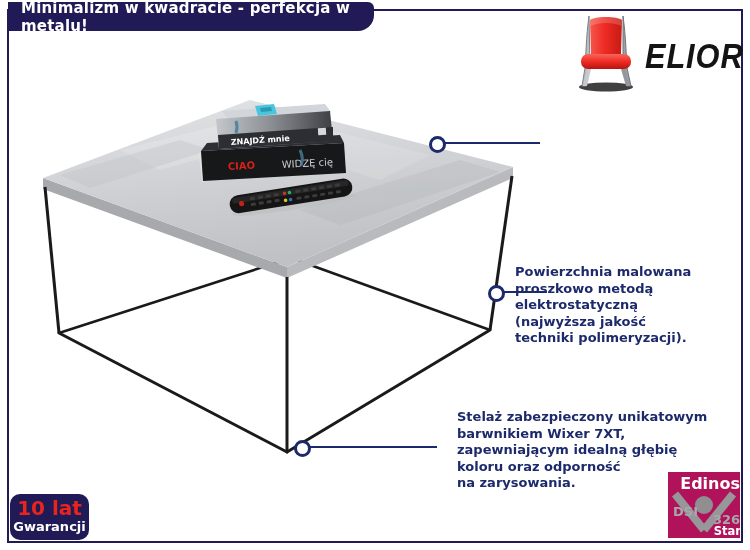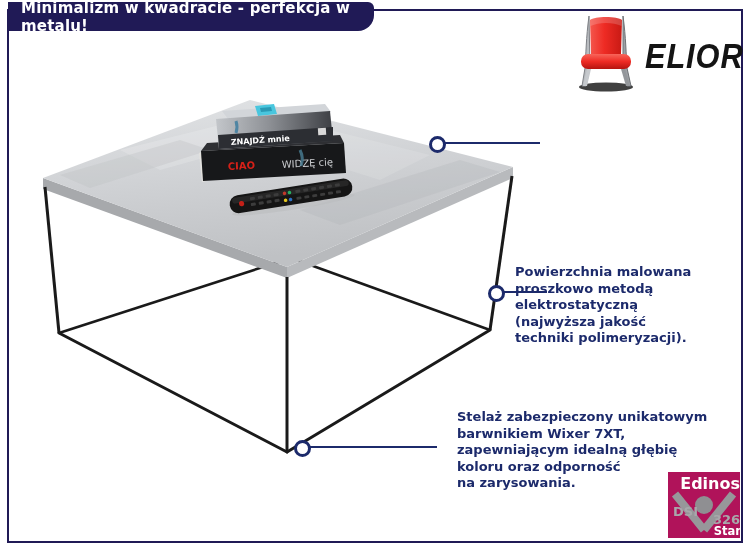--- a/index.html
+++ b/index.html
@@ -175,20 +175,24 @@
 proszkowo metodą
 elektrostatyczną
 (najwyższa jakość
 techniki polimeryzacji).</div>
   <div class="note" style="left:457px;top:409px;width:260px;">Stelaż zabezpieczony unikatowym
 barwnikiem Wixer 7XT,
 zapewniającym idealną głębię
 koloru oraz odporność
 na zarysowania.</div>
 
+  <div class="badge-warranty">
+    <span class="w1">10 lat</span>
+    <span class="w2">Gwarancji</span>
+  </div>
 
   <div class="badge-standards">
     <svg width="72" height="66" viewBox="0 0 72 66">
       <line x1="7" y1="22" x2="36" y2="58" stroke="#97979a" stroke-width="8"></line>
       <line x1="65" y1="22" x2="36" y2="58" stroke="#97979a" stroke-width="8"></line>
       <circle cx="36" cy="33" r="9" fill="#8f8f92"></circle>
     </svg>
     <div class="bs-text bs-brand">Edinos</div>
     <div class="bs-text bs-left">DSI</div>
     <div class="bs-text bs-right">326</div>

